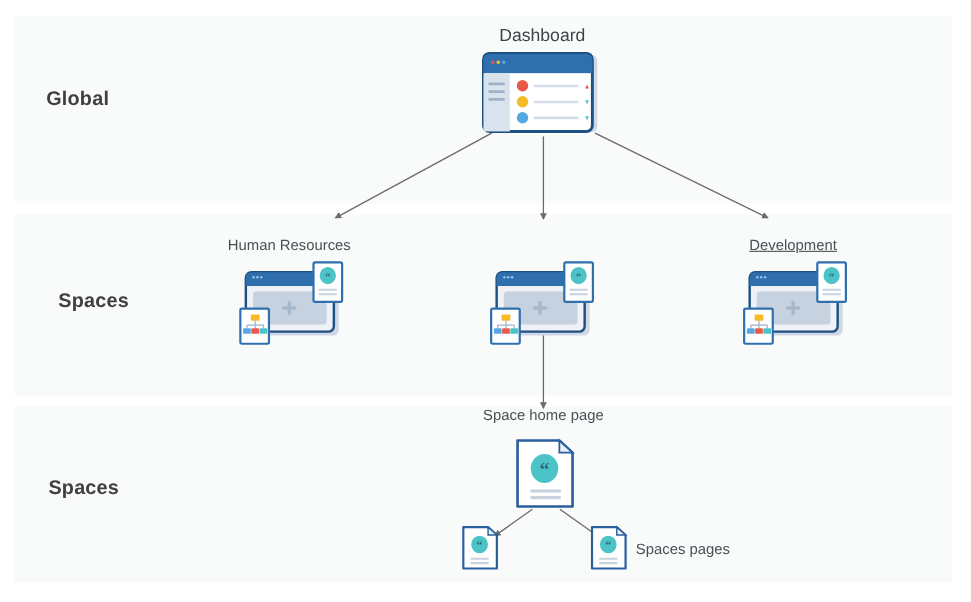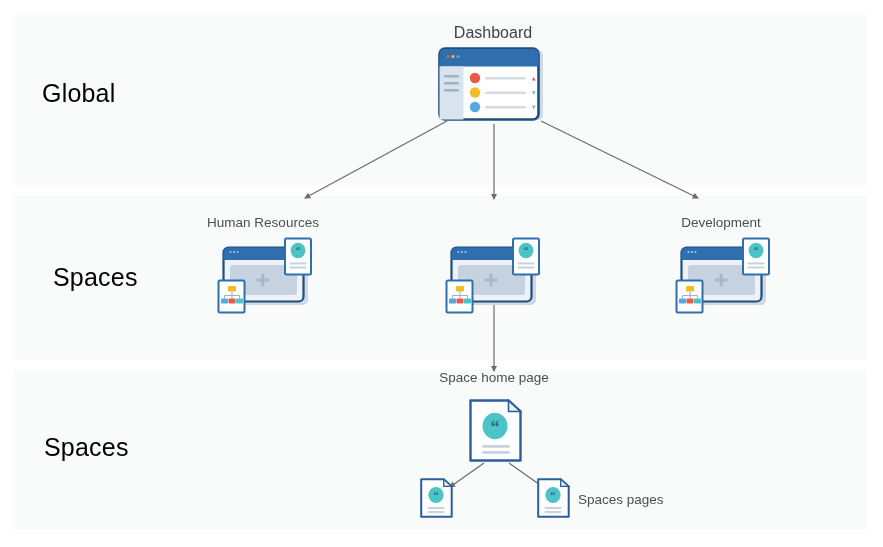--- a/index.html
+++ b/index.html
@@ -26,45 +26,45 @@
     width: 853px;
     background: #f9fbfb;
   }
   #band-global  { top: 15px;  height: 170px; }
   #band-spaces  { top: 195px; height: 165px; }
   #band-pages   { top: 370px; height: 160px; }
 
   .row-label {
     position: absolute;
     font-family: "Liberation Sans", sans-serif;
-    font-weight: normal;
-    font-size: 25px;
+    font-weight: bold;
+    font-size: 18px;
     letter-spacing: 0.2px;
-    color: #000000;
+    color: #404040;
     white-space: nowrap;
   }
   #label-global { left: 42px; top: 79px; }
   #label-spaces { left: 38px; top: 263px; margin-left: 15px; }
   #label-pages  { left: 44px; top: 433px; }
 
   .node-title {
     position: absolute;
     font-family: "Liberation Sans", sans-serif;
     font-size: 13.5px;
     color: #4a4f55;
     white-space: nowrap;
     text-align: center;
   }
   #title-dashboard {
     left: 413px; top: 24px; width: 160px;
     font-size: 16px; color: #3d4348;
   }
   #title-hr        { left: 183px; top: 215px; width: 160px; }
   #title-marketing { left: 411px; top: 215px; width: 160px; }
-  #title-dev       { left: 641px; top: 215px; width: 160px; }
+  #title-dev       { left: 641px; top: 215px; width: 160px; text-decoration: underline; }
   #title-spacehome { left: 414px; top: 370px; width: 160px; }
   #title-childpages{
     left: 578px; top: 492px; width: 120px;
     text-align: left;
   }
 
   .icon-wrap { position: absolute; }
 
   
   #icon-dashboard { left: 437px; top: 47px; width: 110px; height: 76px; }

